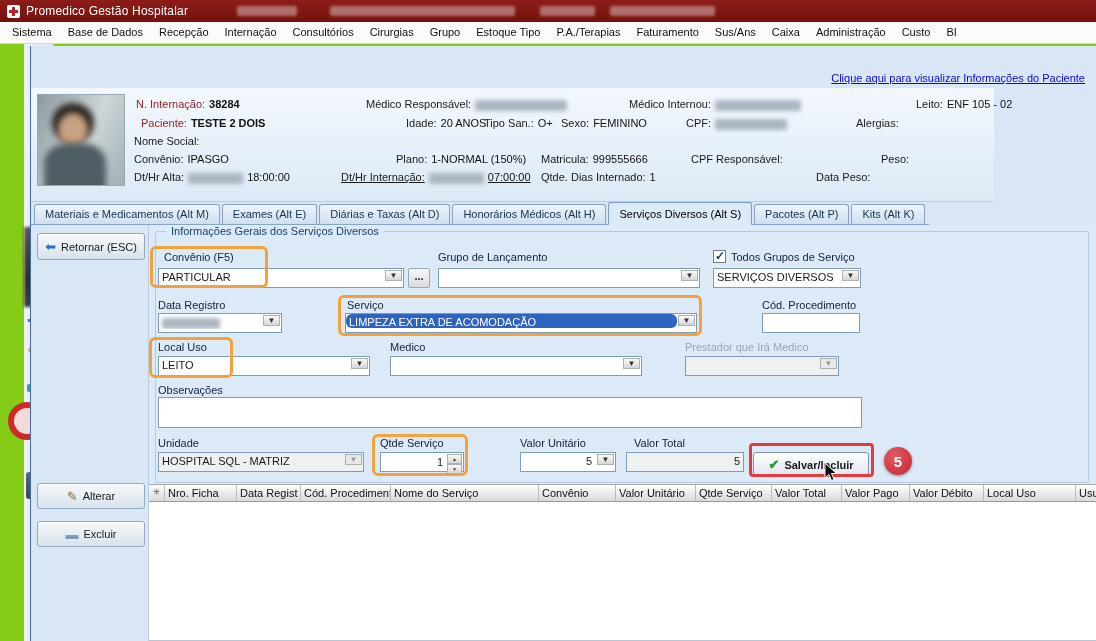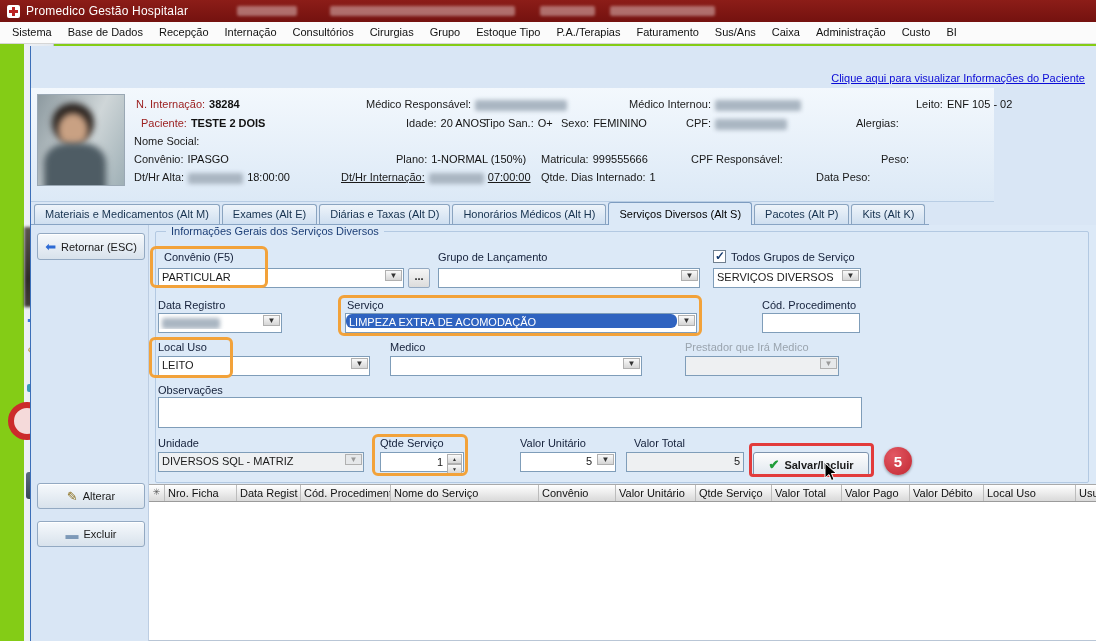--- a/index.html
+++ b/index.html
@@ -290,21 +290,21 @@
         <div class="combo disabled" style="left:536px;top:131px;width:154px;">
           <span class="ctxt"></span>
           <span class="carrow">▼</span>
         </div>
 
         <span class="flabel" style="left:9px;top:159px;">Observações</span>
         <div class="txtarea" style="left:9px;top:172px;width:704px;height:31px;"></div>
 
         <span class="flabel" style="left:9px;top:212px;">Unidade</span>
         <div class="combo disabled" style="left:9px;top:227px;width:206px;">
-          <span class="ctxt">DIVERSOS SQL - MATRIZ</span>
+          <span class="ctxt">HOSPITAL SQL - MATRIZ</span>
           <span class="carrow">▼</span>
         </div>
 
         <span class="flabel" style="left:231px;top:212px;">Qtde Serviço</span>
         <div class="spinner" style="left:231px;top:227px;width:84px;">
           <span class="stxt">1</span>
           <span class="sbtns">
             <span>▲</span>
             <span>▼</span>
           </span>

